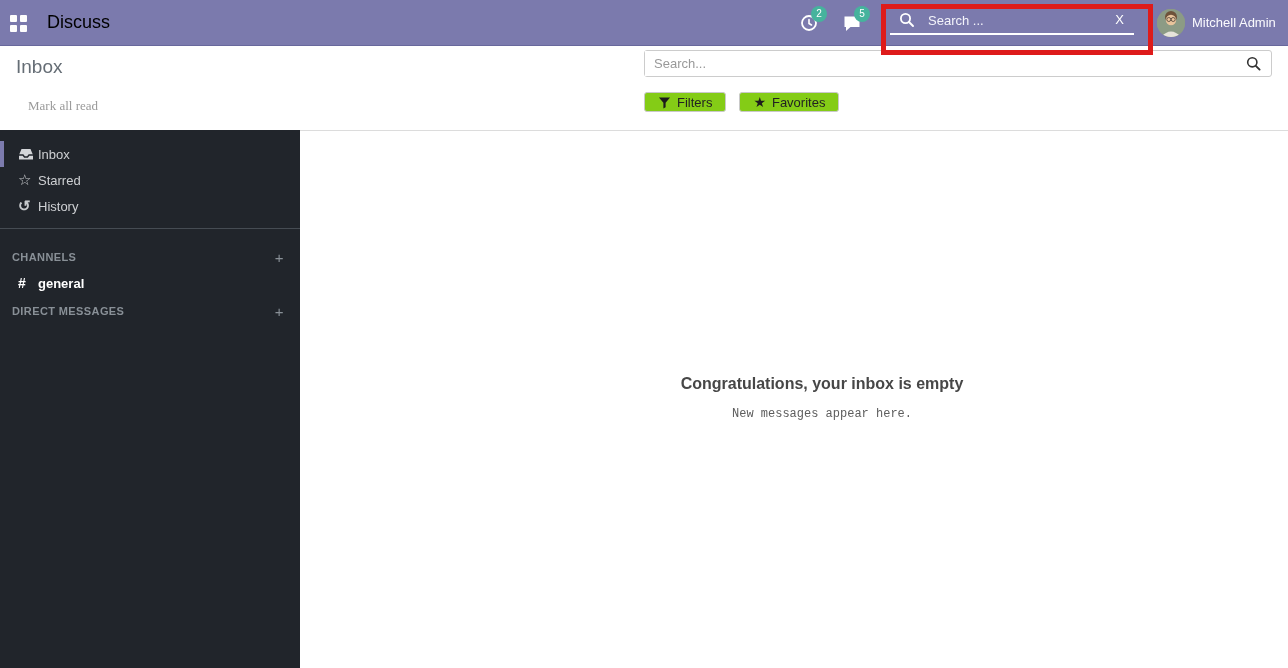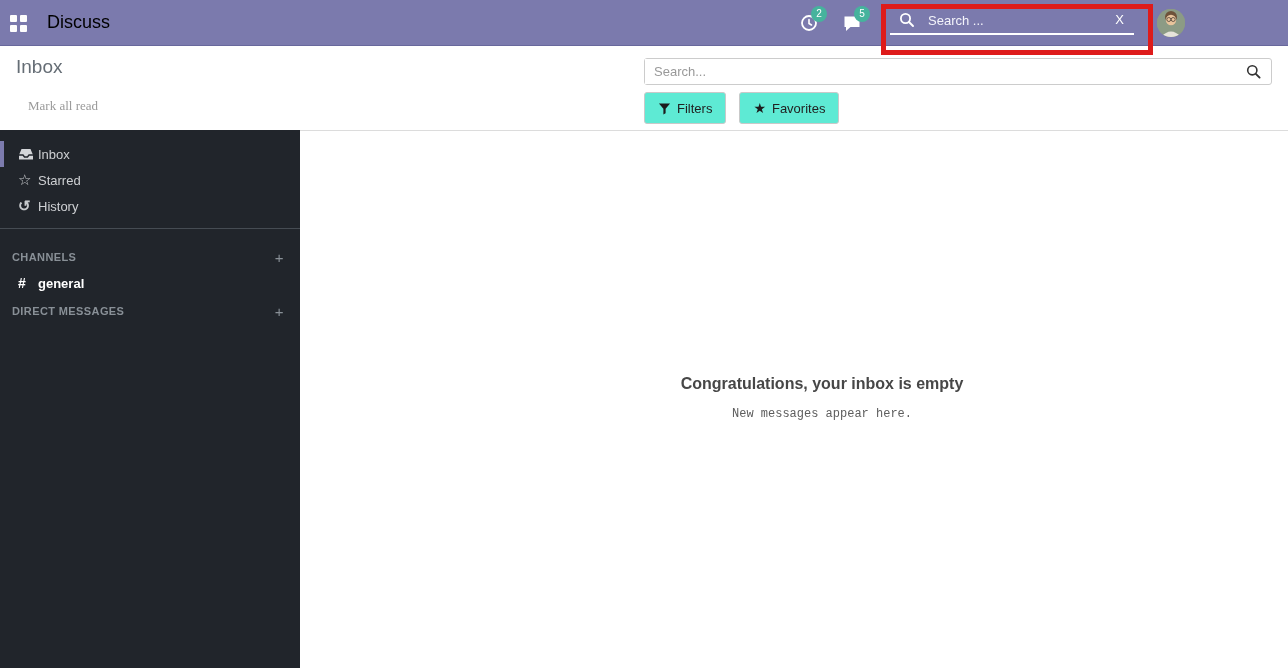--- a/index.html
+++ b/index.html
@@ -34,29 +34,29 @@
 
   
   .annotation { position:absolute; border:5px solid #de1b1b; z-index:60; pointer-events:none; }
 
   
   .control-panel { position:absolute; top:46px; left:0; width:1288px; height:85px;
                    background:#fff; border-bottom:1px solid #dcdcdc; }
   .cp-title { position:absolute; left:16px; top:10px; font-size:19px; color:#656d75; }
   .mark-all-read { position:absolute; left:28px; top:52px; font-size:13px; color:#9a9a9a;
                    background:none; border:none; cursor:default; font-family:Liberation Serif, serif; }
-  .cp-search { position:absolute; left:644px; top:12px; width:628px; height:27px;
+  .cp-search { position:absolute; left:644px; top:4px; width:628px; height:27px;
                border:1px solid #cccccc; border-radius:3px; background:#fff; }
   .cp-search input { position:absolute; left:0; top:0; width:595px; height:25px; border:none; outline:none;
                      padding-left:9px; font-size:13px; color:#555; font-family:"Liberation Sans", sans-serif; }
   .cp-search input::placeholder { color:#999; opacity:1; }
   .cp-search .mag { position:absolute; right:9px; top:5px; cursor:pointer; }
   .cp-buttons { position:absolute; left:644px; top:46px; display:flex; gap:13px; }
-  .btn { height:32px; display:inline-flex; align-items:center; gap:6px; padding:0 13px;
-         background:#5eead4; border:1px solid #c9c9c9; border-radius:3px; font-size:13px; color:#222;
+  .btn { height:20px; display:inline-flex; align-items:center; gap:6px; padding:0 13px;
+         background:#84cc16; border:1px solid #c9c9c9; border-radius:3px; font-size:13px; color:#222;
          cursor:pointer; font-family:"Liberation Sans", sans-serif; }
   .btn .star-glyph { font-size:14px; color:#1c1c1c; }
 
   
   .sidebar { position:absolute; top:130px; left:0; width:300px; height:538px; background:#21252b; z-index:5;
              padding-top:11px; }
   .sb-item { height:26px; display:flex; align-items:center; padding-left:18px; font-size:13px;
              color:#ced0d3; cursor:pointer; }
   .sb-item.active { border-left:4px solid #7c7bad; padding-left:14px; }
   .sb-icon { width:20px; display:inline-flex; align-items:center; }
@@ -116,20 +116,21 @@
     <div class="avatar">
       <svg width="28" height="28" viewBox="0 0 28 28">
         <rect width="28" height="28" fill="#8c9b85"></rect>
         <circle cx="14" cy="8" r="6" fill="#6e523a"></circle>
         <circle cx="14" cy="11" r="5.2" fill="#e9c49c"></circle>
         <circle cx="11.8" cy="10.5" r="2" fill="none" stroke="#4a4038" stroke-width="0.8"></circle>
         <circle cx="16.2" cy="10.5" r="2" fill="none" stroke="#4a4038" stroke-width="0.8"></circle>
         <path d="M4 28 Q14 17 24 28 Z" fill="#e6e3da"></path>
       </svg>
     </div>
+    <div class="user-name">Mitchell Admin</div>
   </div>
 
   <div class="annotation" style=";left:881px;top:4px;width:272px;height:51px;"></div>
 
   <div class="control-panel">
     <div class="cp-title">Inbox</div>
     <button class="mark-all-read">Mark all read</button>
 
     <div class="cp-search">
       <input type="text" placeholder="Search..." style="">

